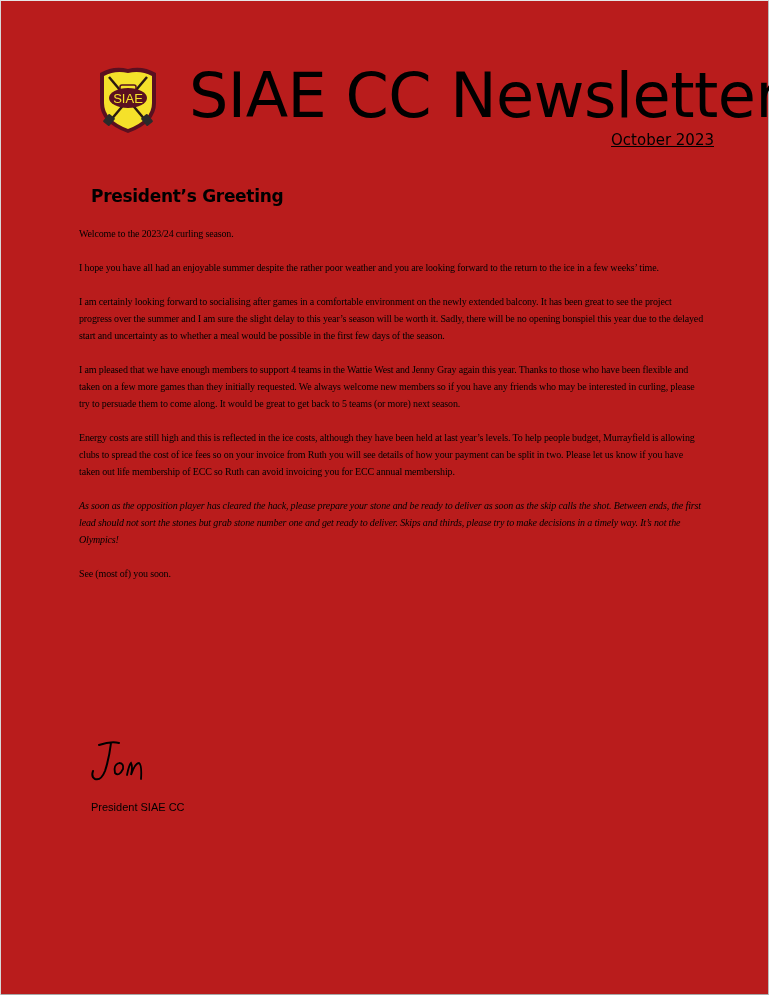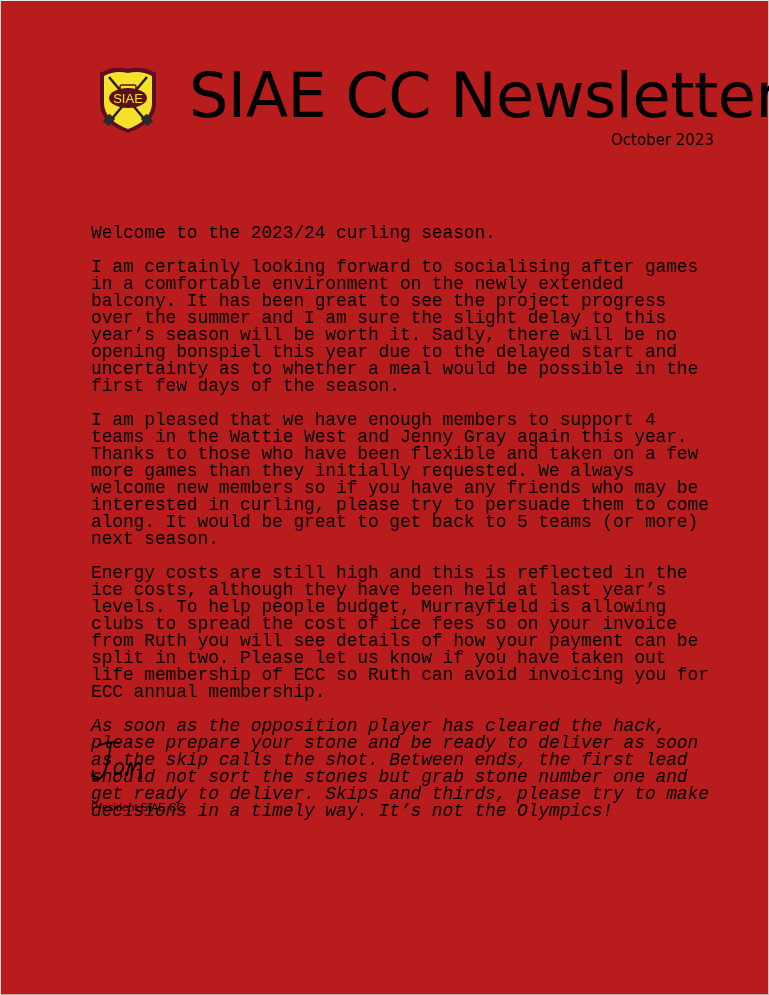--- a/index.html
+++ b/index.html
@@ -12,29 +12,29 @@
     font-family: "Liberation Sans", sans-serif; color: #000;
   }
   .logo { position: absolute; left: 95px; top: 62px; width: 64px; height: 72px; }
   .title {
     position: absolute; left: 188px; top: 60px;
     font-family: "DejaVu Sans", sans-serif; font-size: 62px; letter-spacing: -0.5px;
     line-height: 70px; white-space: nowrap; color: #000;
   }
   .date {
     position: absolute; right: 54px; top: 130px;
-    font-family: "DejaVu Sans", sans-serif; font-size: 15px; color: #000;
+    font-family: "DejaVu Sans", sans-serif; font-size: 15px; color: #000; text-decoration: underline;
   }
   .heading {
     position: absolute; left: 90px; top: 185px;
     font-family: "DejaVu Sans", sans-serif; font-weight: bold; font-size: 17px; letter-spacing: -0.3px;
   }
   .body {
-    position: absolute; left: 90px; top: 224px; width: 625px;
-    font-family: Liberation Mono, monospace; font-size: 18px; line-height: 17px;
+    position: absolute; left: 78px; top: 224px; width: 625px;
+    font-family: Liberation Serif, serif; font-size: 10px; line-height: 17px;
     letter-spacing: -0.15px;
   }
   .body p { margin: 0 0 17px 0; }
   .body p.tight { margin-bottom: 0; }
   .italic { font-style: italic; }
   .signature { position: absolute; left: 88px; top: 738px; width: 60px; height: 48px; }
   .sign-title {
     position: absolute; left: 90px; top: 800px;
     font-family: "Liberation Sans", sans-serif; font-size: 11px;
   }
@@ -52,27 +52,30 @@
     <rect x="9" y="52" width="8" height="10" rx="1" transform="rotate(40 13 57)" fill="#2a2a2a"></rect>
     <rect x="47" y="52" width="8" height="10" rx="1" transform="rotate(-40 51 57)" fill="#2a2a2a"></rect>
     <rect x="24" y="22" width="16" height="6" rx="2" fill="none" stroke="#5a1020" stroke-width="1.5"></rect>
     <ellipse cx="32" cy="35" rx="19" ry="10" fill="#5a1020"></ellipse>
     <text x="32" y="40" text-anchor="middle" font-family="Liberation Sans, sans-serif" font-size="13" fill="#f5e12a">SIAE</text>
   </svg>
 
   <div class="title">SIAE CC Newsletter</div>
   <div class="date">October 2023</div>
 
+  <div class="heading">President’s Greeting</div>
 
   <div class="body">
     <p>Welcome to the 2023/24 curling season.</p>
+    <p>I hope you have all had an enjoyable summer despite the rather poor weather and you are looking forward to the return to the ice in a few weeks’ time.</p>
     <p>I am certainly looking forward to socialising after games in a comfortable environment on the newly extended balcony.  It has been great to see the project progress over the summer and I am sure the slight delay to this year’s season will be worth it.  Sadly, there will be no opening bonspiel this year due to the delayed start and uncertainty as to whether a meal would be possible in the first few days of the season.</p>
     <p>I am pleased that we have enough members to support 4 teams in the Wattie West and Jenny Gray again this year.  Thanks to those who have been flexible and taken on a few more games than they initially requested.  We always welcome new members so if you have any friends who may be interested in curling, please try to persuade them to come along.  It would be great to get back to 5 teams (or more) next season.</p>
     <p>Energy costs are still high and this is reflected in the ice costs, although they have been held at last year’s levels.  To help people budget, Murrayfield is allowing clubs to spread the cost of ice fees so on your invoice from Ruth you will see details of how your payment can be split in two.  Please let us know if you have taken out life membership of ECC so Ruth can avoid invoicing you for ECC annual membership.</p>
     <p class="italic">As soon as the opposition player has cleared the hack, please prepare your stone and be ready to deliver as soon as the skip calls the shot.  Between ends, the first lead should not sort the stones but grab stone number one and get ready to deliver.  Skips and thirds, please try to make decisions in a timely way.  It’s not the Olympics!</p>
+    <p>See (most of) you soon.</p>
   </div>
 
   <svg class="signature" viewBox="0 0 60 48">
     <path d="M10 6 Q22 2 30 4 M22 4 Q20 20 16 32 Q12 42 6 40 Q2 38 4 32" fill="none" stroke="#000" stroke-width="2" stroke-linecap="round"></path>
     <path d="M30 24 Q24 26 26 34 Q30 38 34 30 Q35 24 30 24" fill="none" stroke="#000" stroke-width="1.8"></path>
     <path d="M38 36 Q40 26 42 24 Q44 28 42 36 Q46 24 50 24 Q53 26 52 40" fill="none" stroke="#000" stroke-width="1.8" stroke-linecap="round"></path>
   </svg>
 
   <div class="sign-title">President SIAE CC</div>
 </div>

